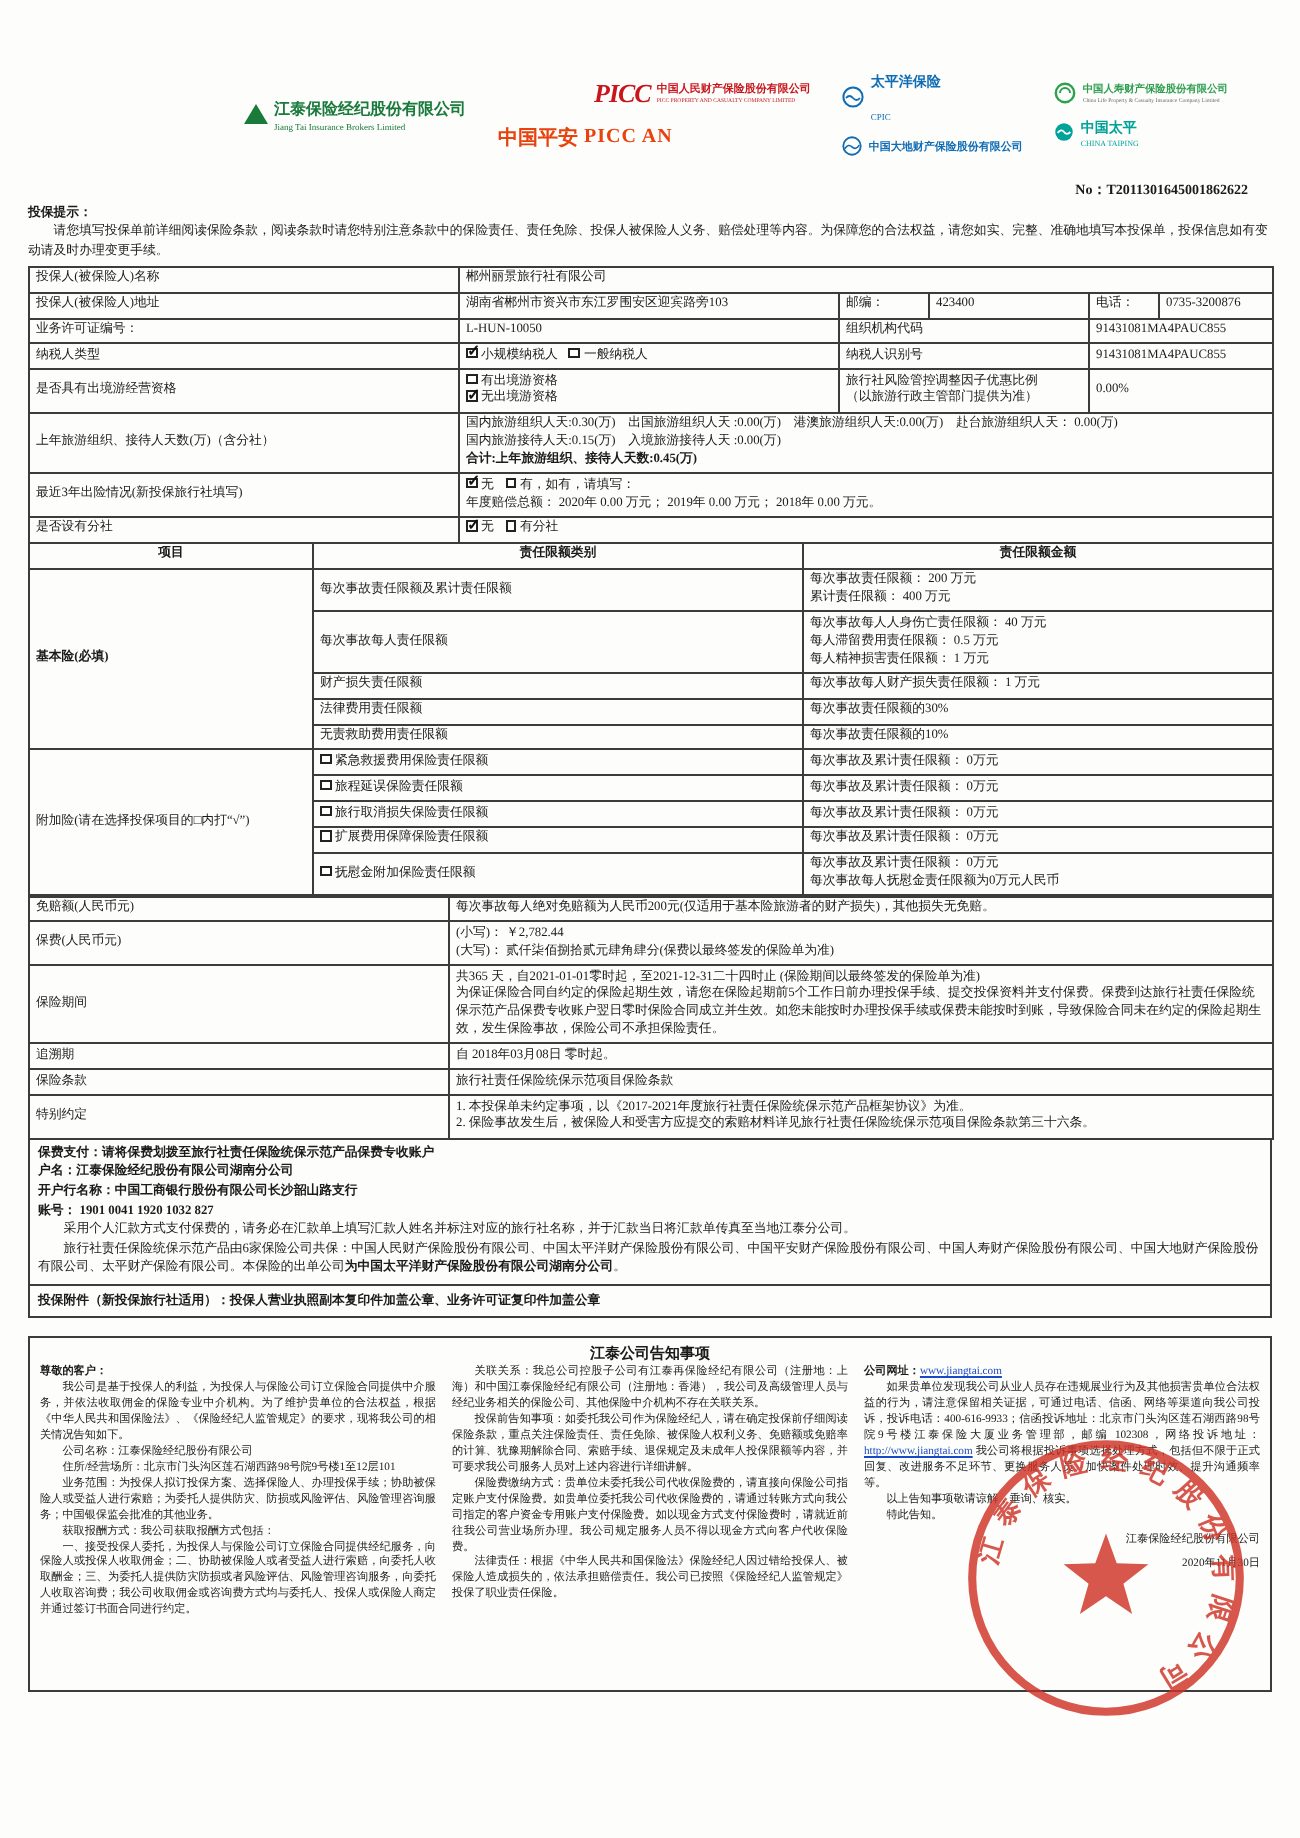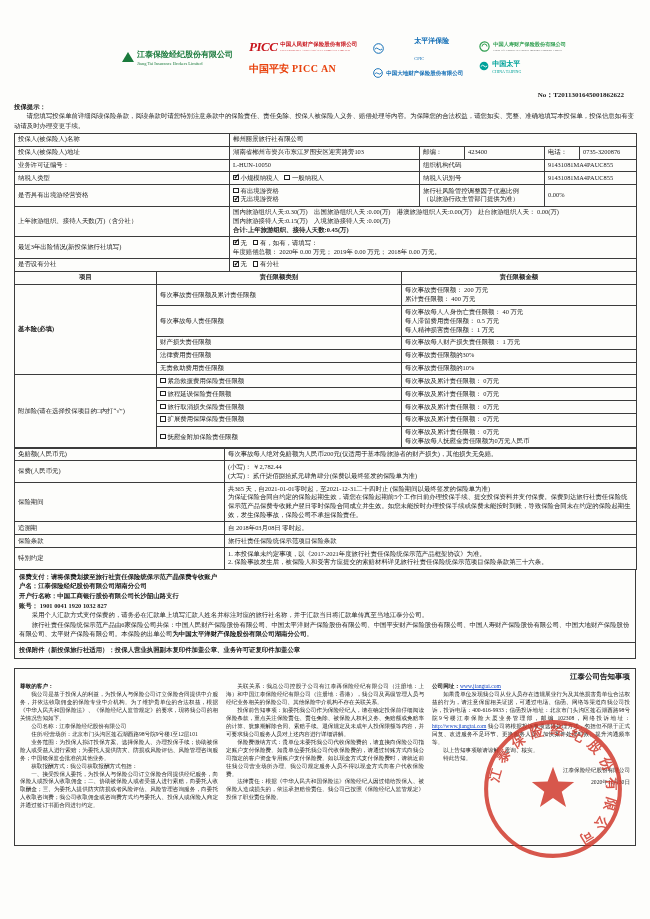--- a/index.html
+++ b/index.html
@@ -7,21 +7,21 @@
   body { width:650px; font-family:"Liberation Serif","DejaVu Serif",serif; }
   .page { position:relative; width:650px; height:919px; background:#fdfdfb; color:#1b1b1b; overflow:hidden; }
   .inner { padding:0 14px; }
 
   
   .logos { display:flex; align-items:center; gap:16px; margin:30px 0 0 122px; height:54px; }
   .logo-stack { display:flex; flex-direction:column; justify-content:center; gap:7px; }
   .lrow { display:flex; align-items:center; gap:3px; }
   .jt-cn { font-size:8px; font-weight:bold; color:#1a7a3c; }
   .jt-en { font-size:4.5px; color:#1a7a3c; }
-  .picc-abbr { font-size:13px; font-weight:bold; font-style:italic; color:#c8161d; letter-spacing:-0.5px; }
+  .picc-abbr { font-size:13px; font-weight:bold; font-style:italic; color:#c8161d; letter-spacing:-0.5px;margin-left:48px; }
   .picc-cn { font-size:5.5px; font-weight:bold; color:#c8161d; }
   .picc-en { font-size:2.8px; color:#c8161d; }
   .pa-cn { font-size:10px; font-weight:bold; color:#e8420d; }
   .pa-en { font-size:10px; font-weight:bold; color:#e8420d; letter-spacing:0.5px; }
   .cpic-cn { font-size:7px; font-weight:bold; color:#0f6cb5; }
   .cpic-en { font-size:4.5px; color:#0f6cb5; }
   .dadi-cn { font-size:5.5px; font-weight:bold; color:#0f6cb5; }
   .cl-cn { font-size:5.2px; font-weight:bold; color:#2e9e4f; }
   .cl-en { font-size:2.8px; color:#6a6a6a; }
   .tp-cn { font-size:7px; font-weight:bold; color:#00a29a;font-family:Liberation Mono, monospace; }
@@ -47,21 +47,21 @@
   .cb.on::after { content:"✓"; position:absolute; left:-0.5px; top:-4.5px; font-size:8px; font-weight:bold; color:#111; }
   .optline { display:block; }
 
   
   .box { width:622px; border:0.8px solid #3c3c3c; border-top:none; font-size:6.4px; line-height:1.5; padding:2px 4px 3px 4px; }
   .attach { width:622px; border:0.8px solid #3c3c3c; border-top:0.8px solid #3c3c3c; margin-top:-0.8px; font-size:6.4px; padding:3px 4px; }
   .link { color:#1949c4; text-decoration:underline; }
 
   
   .disc { width:622px; border:0.8px solid #3c3c3c; margin-top:9px; padding:3px 5px 6px 5px; min-height:178px; }
-  .disc-title { text-align:right; font-size:7.5px; font-weight:bold; margin-bottom:1px; }
+  .disc-title { text-align:center; font-size:7.5px; font-weight:bold; margin-bottom:1px; }
   .cols { display:flex; gap:8px; }
   .col { flex:1; font-size:5.6px; line-height:1.42; text-align:justify; }
   .col p { text-indent:2em; }
   .col .nop { text-indent:0; }
   .sig { text-align:right; margin-top:4px; text-indent:0 !important; }
 
   
   .seal { position:absolute; left:478px; top:714px; width:150px; height:150px; opacity:0.82; pointer-events:none; }
 </style>
 </head>
@@ -89,21 +89,21 @@
         <span class="pa-cn">中国平安</span>
         <span class="pa-en">PICC AN</span>
       </div>
     </div>
     <div class="logo-stack">
       <div class="lrow">
         <svg width="11" height="11" viewBox="0 0 11 11">
             <circle cx="5.5" cy="5.5" r="4.8" fill="none" stroke="#0f6cb5" stroke-width="1"></circle>
             <path d="M2 6 q1.7-2 3.5 0 q1.8 2 3.5 0" fill="none" stroke="#0f6cb5" stroke-width="0.9"></path>
           </svg>
-        <span class="logo-stack" style="gap:10px;margin-left:27px;">
+        <span class="logo-stack" style="gap:10px;">
           <span class="cpic-cn">太平洋保险</span>
           <span class="cpic-en">CPIC</span>
         </span>
       </div>
       <div class="lrow">
         <svg width="10" height="10" viewBox="0 0 11 11">
             <circle cx="5.5" cy="5.5" r="4.8" fill="none" stroke="#0f6cb5" stroke-width="1"></circle>
             <path d="M1.5 7 q2-3 4 -1 q2 2 4-1" fill="none" stroke="#0f6cb5" stroke-width="0.9"></path>
           </svg>
         <span class="dadi-cn">中国大地财产保险股份有限公司</span>

